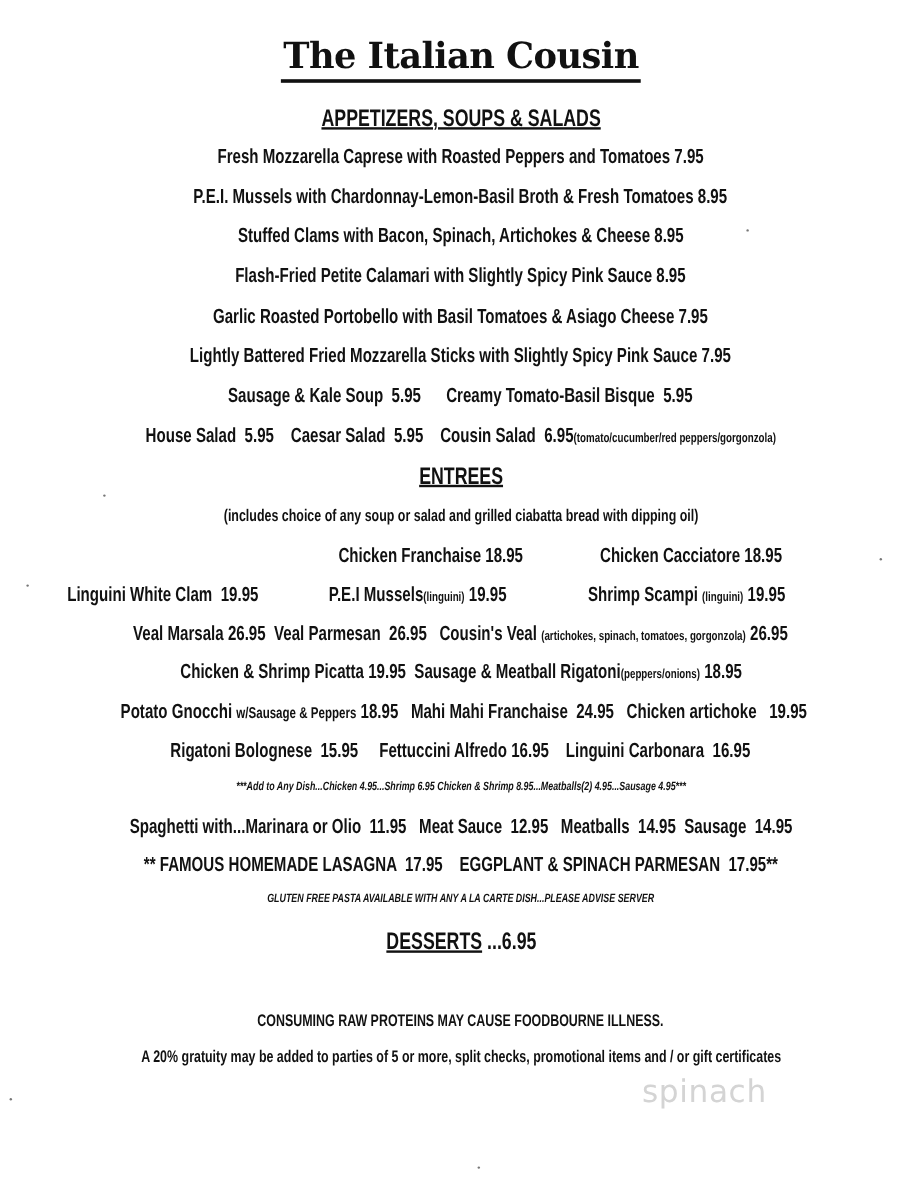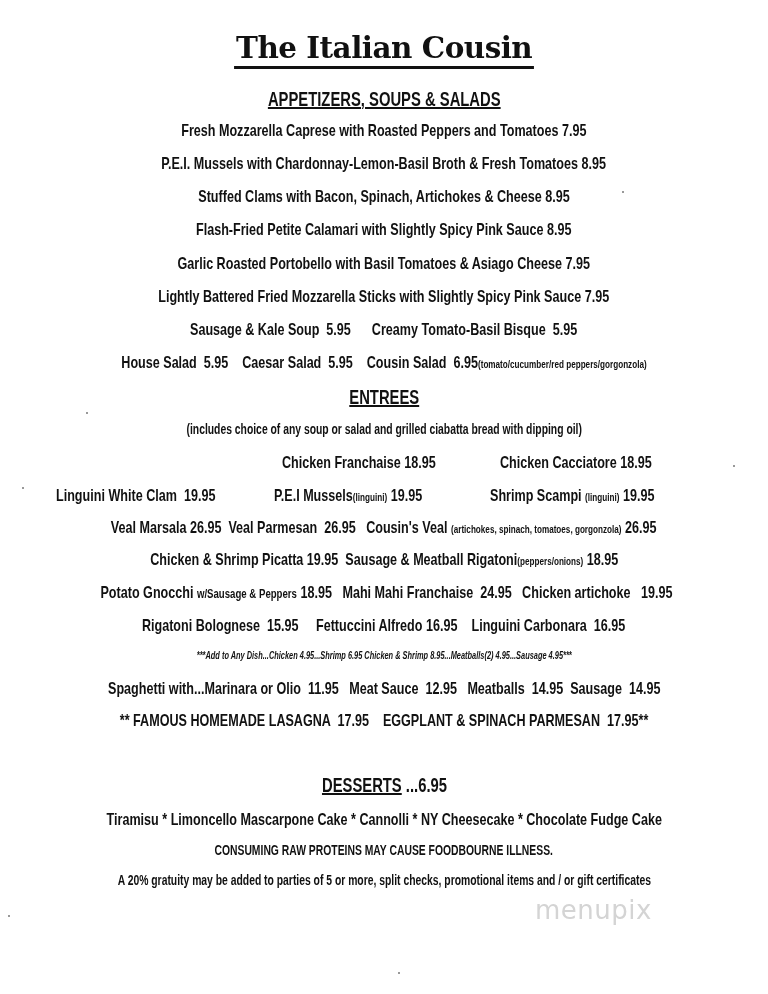--- a/index.html
+++ b/index.html
@@ -91,38 +91,38 @@
 
   <div class="line ital" style="top:650px">
     <span class="cond">***Add to Any Dish...Chicken 4.95...Shrimp 6.95 Chicken &amp; Shrimp 8.95...Meatballs(2) 4.95...Sausage 4.95***</span>
   </div>
   <div class="line item" style="top:679px">
     <span class="cond" style="white-space:pre">Spaghetti with...Marinara or Olio  11.95   Meat Sauce  12.95   Meatballs  14.95  Sausage  14.95</span>
   </div>
   <div class="line item" style="top:711px">
     <span class="cond" style="white-space:pre">** FAMOUS HOMEMADE LASAGNA  17.95    EGGPLANT &amp; SPINACH PARMESAN  17.95**</span>
   </div>
+  <div class="line ital" style="top:744px">
+    <span class="cond">GLUTEN FREE PASTA AVAILABLE WITH ANY A LA CARTE DISH...PLEASE ADVISE SERVER</span>
+  </div>
 
   <div class="line section" style="top:774px">
     <span class="cond">
       <span class="u">DESSERTS</span>&nbsp;<span>...6.95</span>
     </span>
-  </div>
-  <div class="line item" style="top:810px">
-    <span class="cond">Tiramisu * Limoncello Mascarpone Cake * Cannolli * NY Cheesecake * Chocolate Fudge Cake</span>
   </div>
 
   <div class="line fine" style="top:842px">
     <span class="cond">CONSUMING RAW PROTEINS MAY CAUSE FOODBOURNE ILLNESS.</span>
   </div>
   <div class="line fine" style="top:872px">
     <span class="cond">A 20% gratuity may be added to parties of 5 or more, split checks, promotional items and / or gift certificates</span>
   </div>
 
-  <div class="watermark">menupix</div>
+  <div class="watermark">spinach</div>
 
   <div class="speck" style="left:86px;top:412px"></div>
   <div class="speck" style="left:733px;top:465px"></div>
   <div class="speck" style="left:22px;top:487px"></div>
   <div class="speck" style="left:8px;top:915px"></div>
   <div class="speck" style="left:398px;top:972px"></div>
   <div class="speck" style="left:622px;top:191px"></div>
 </div>
 
 </body></html>

